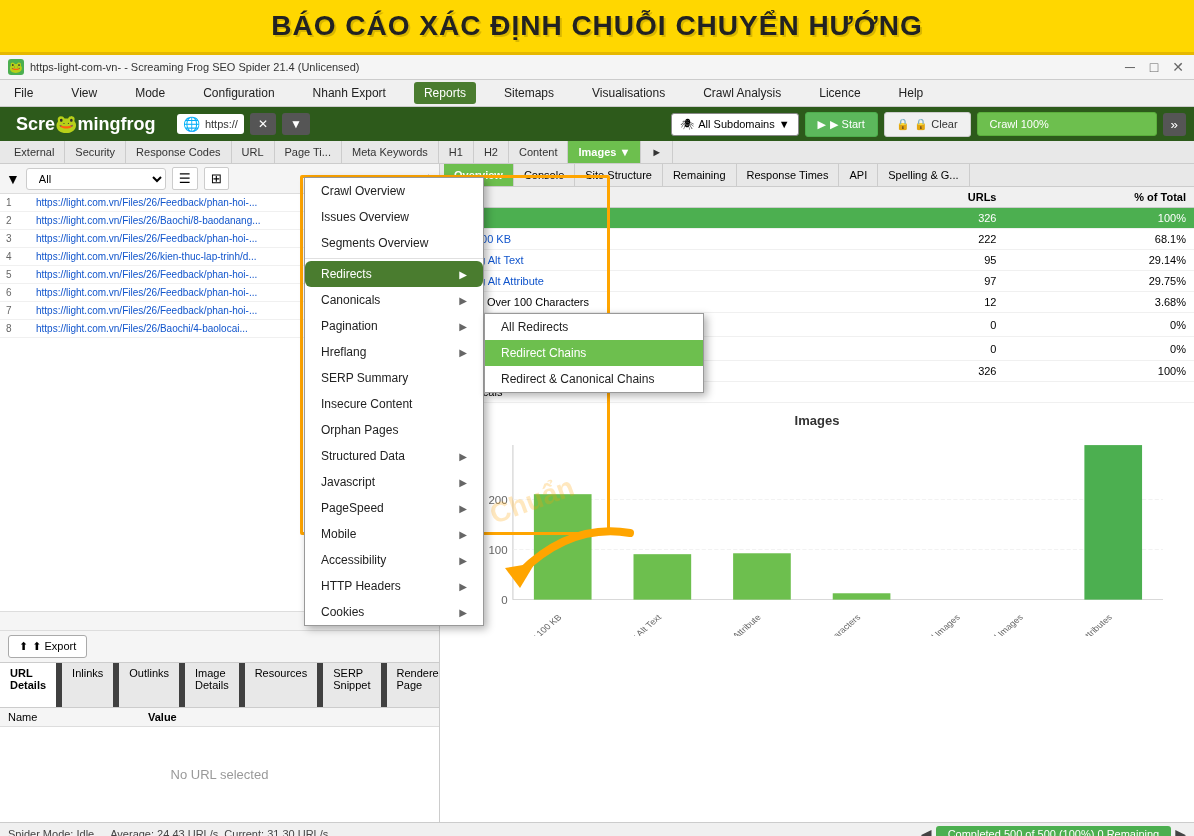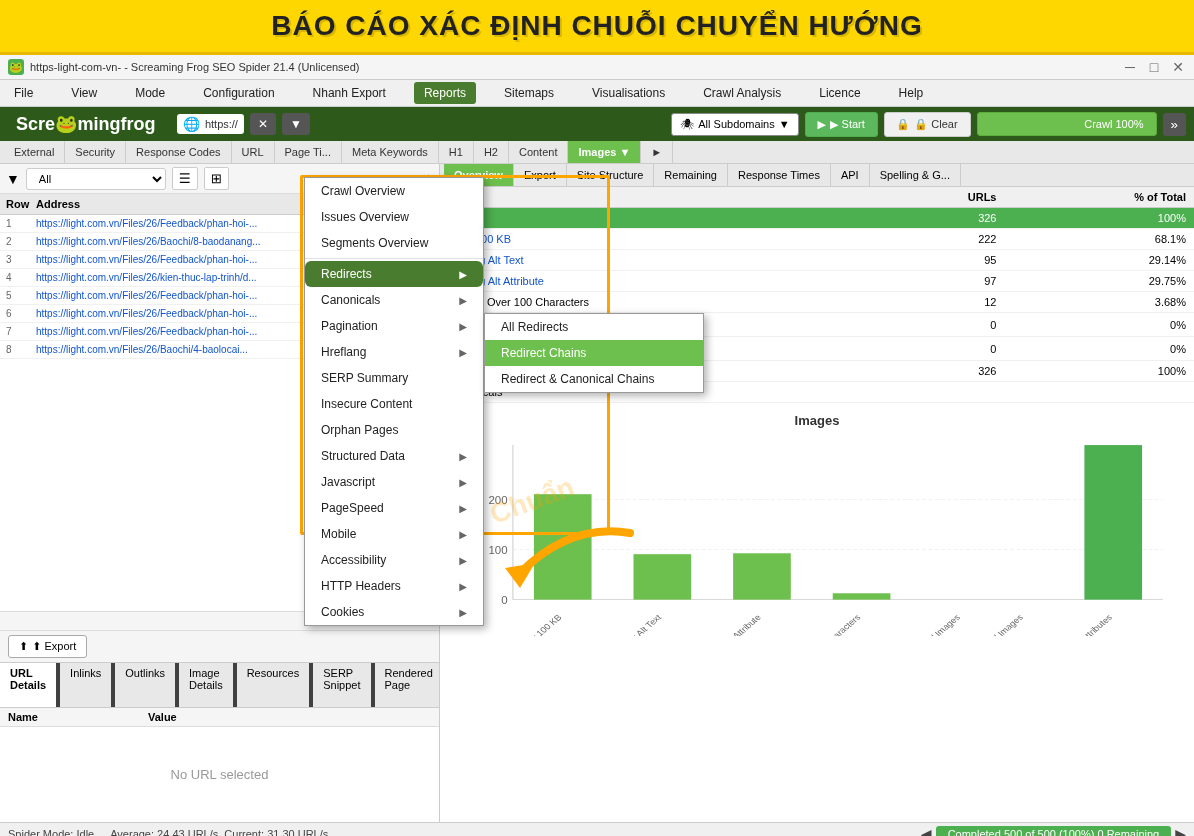--- a/index.html
+++ b/index.html
@@ -76,21 +76,21 @@
       font-size: 11px;
       display: flex; align-items: center; gap: 4px;
     }
     .toolbar-btn.start { background: #5cb85c; border-color: #4cae4c; }
     .toolbar-btn.clear { background: #f0f0f0; border: 1px solid #ccc; color: #333; }
     .toolbar-btn.crawl-progress {
       background: #6dbf4e;
       border: 1px solid #5aaf3b;
       color: white;
       width: 180px;
-      justify-content: flex-end;
+      justify-content: flex-start;
     }
     .subdomain-select {
       background: #fff;
       border: 1px solid #888;
       border-radius: 3px;
       padding: 4px 8px;
       font-size: 11px;
       display: flex; align-items: center; gap: 4px;
     }
 
@@ -173,21 +173,21 @@
     }
     .bottom-tabs {
       display: flex;
       background: #e8e8e8;
       border-bottom: 1px solid #ccc;
     }
     .bottom-tab {
       padding: 4px 10px;
       font-size: 11px;
       cursor: pointer;
-      border-right: 4px solid #404040;
+      border-right: 6px solid #404040;
     }
     .bottom-tab.active { background: white; font-weight: bold; }
     .no-url-selected {
       flex: 1;
       display: flex;
       align-items: center;
       justify-content: center;
       color: #999;
       font-size: 13px;
     }
@@ -475,24 +475,20 @@
       <span style="font-size:14px;">▼</span>
       <select class="filter-dropdown">
         <option>All</option>
       </select>
       <button style="background:white;border:1px solid #ccc;border-radius:2px;padding:3px 6px;cursor:pointer;">☰</button>
       <button style="background:white;border:1px solid #ccc;border-radius:2px;padding:3px 6px;cursor:pointer;">⊞</button>
       <span style="flex:1;"></span>
       <span style="font-size:10px;color:#555;">⚙</span>
     </div>
 
-    <div class="url-list-header">
-      <span class="col-row">Row</span>
-      <span class="col-addr">Address</span>
-    </div>
 
     <div class="url-rows">
       <div class="url-row">
         <span class="row-num">1</span>
         <span class="row-url">https://light.com.vn/Files/26/Feedback/phan-hoi-...</span>
         <span class="row-type">image/png</span>
       </div>
       <div class="url-row">
         <span class="row-num">2</span>
         <span class="row-url">https://light.com.vn/Files/26/Baochi/8-baodanang...</span>
@@ -548,34 +544,34 @@
         <div class="bottom-tab">Inlinks</div>
         <div class="bottom-tab">Outlinks</div>
         <div class="bottom-tab">Image Details</div>
         <div class="bottom-tab">Resources</div>
         <div class="bottom-tab">SERP Snippet</div>
         <div class="bottom-tab">Rendered Page</div>
         <div class="bottom-tab">Chrome Console Log</div>
 
       </div>
       <div style="display:flex;padding:3px 8px;border-bottom:1px solid #ddd;background:#f5f5f5;">
-        <span style="width:140px;font-size:11px;font-weight:bold;">Name</span>
+        <span style="width:140px;font-size:11px;font-weight:normal;">Name</span>
         <span style="flex:1;font-size:11px;font-weight:bold;">Value</span>
       </div>
       <div class="no-url-selected">
         <span>No URL selected</span>
       </div>
     </div>
   </div>
 
   <div class="right-pane">
 
     <div class="right-tabs">
       <div class="right-tab active">Overview</div>
-      <div class="right-tab">Export</div>
+      <div class="right-tab">Console</div>
       <div class="right-tab">Site Structure</div>
       <div class="right-tab">Remaining</div>
       <div class="right-tab">Response Times</div>
       <div class="right-tab">API</div>
       <div class="right-tab">Spelling &amp; G...</div>
     </div>
 
     <div style="overflow-y:auto;max-height:240px;">
       <table class="overview-table">
         <thead>

